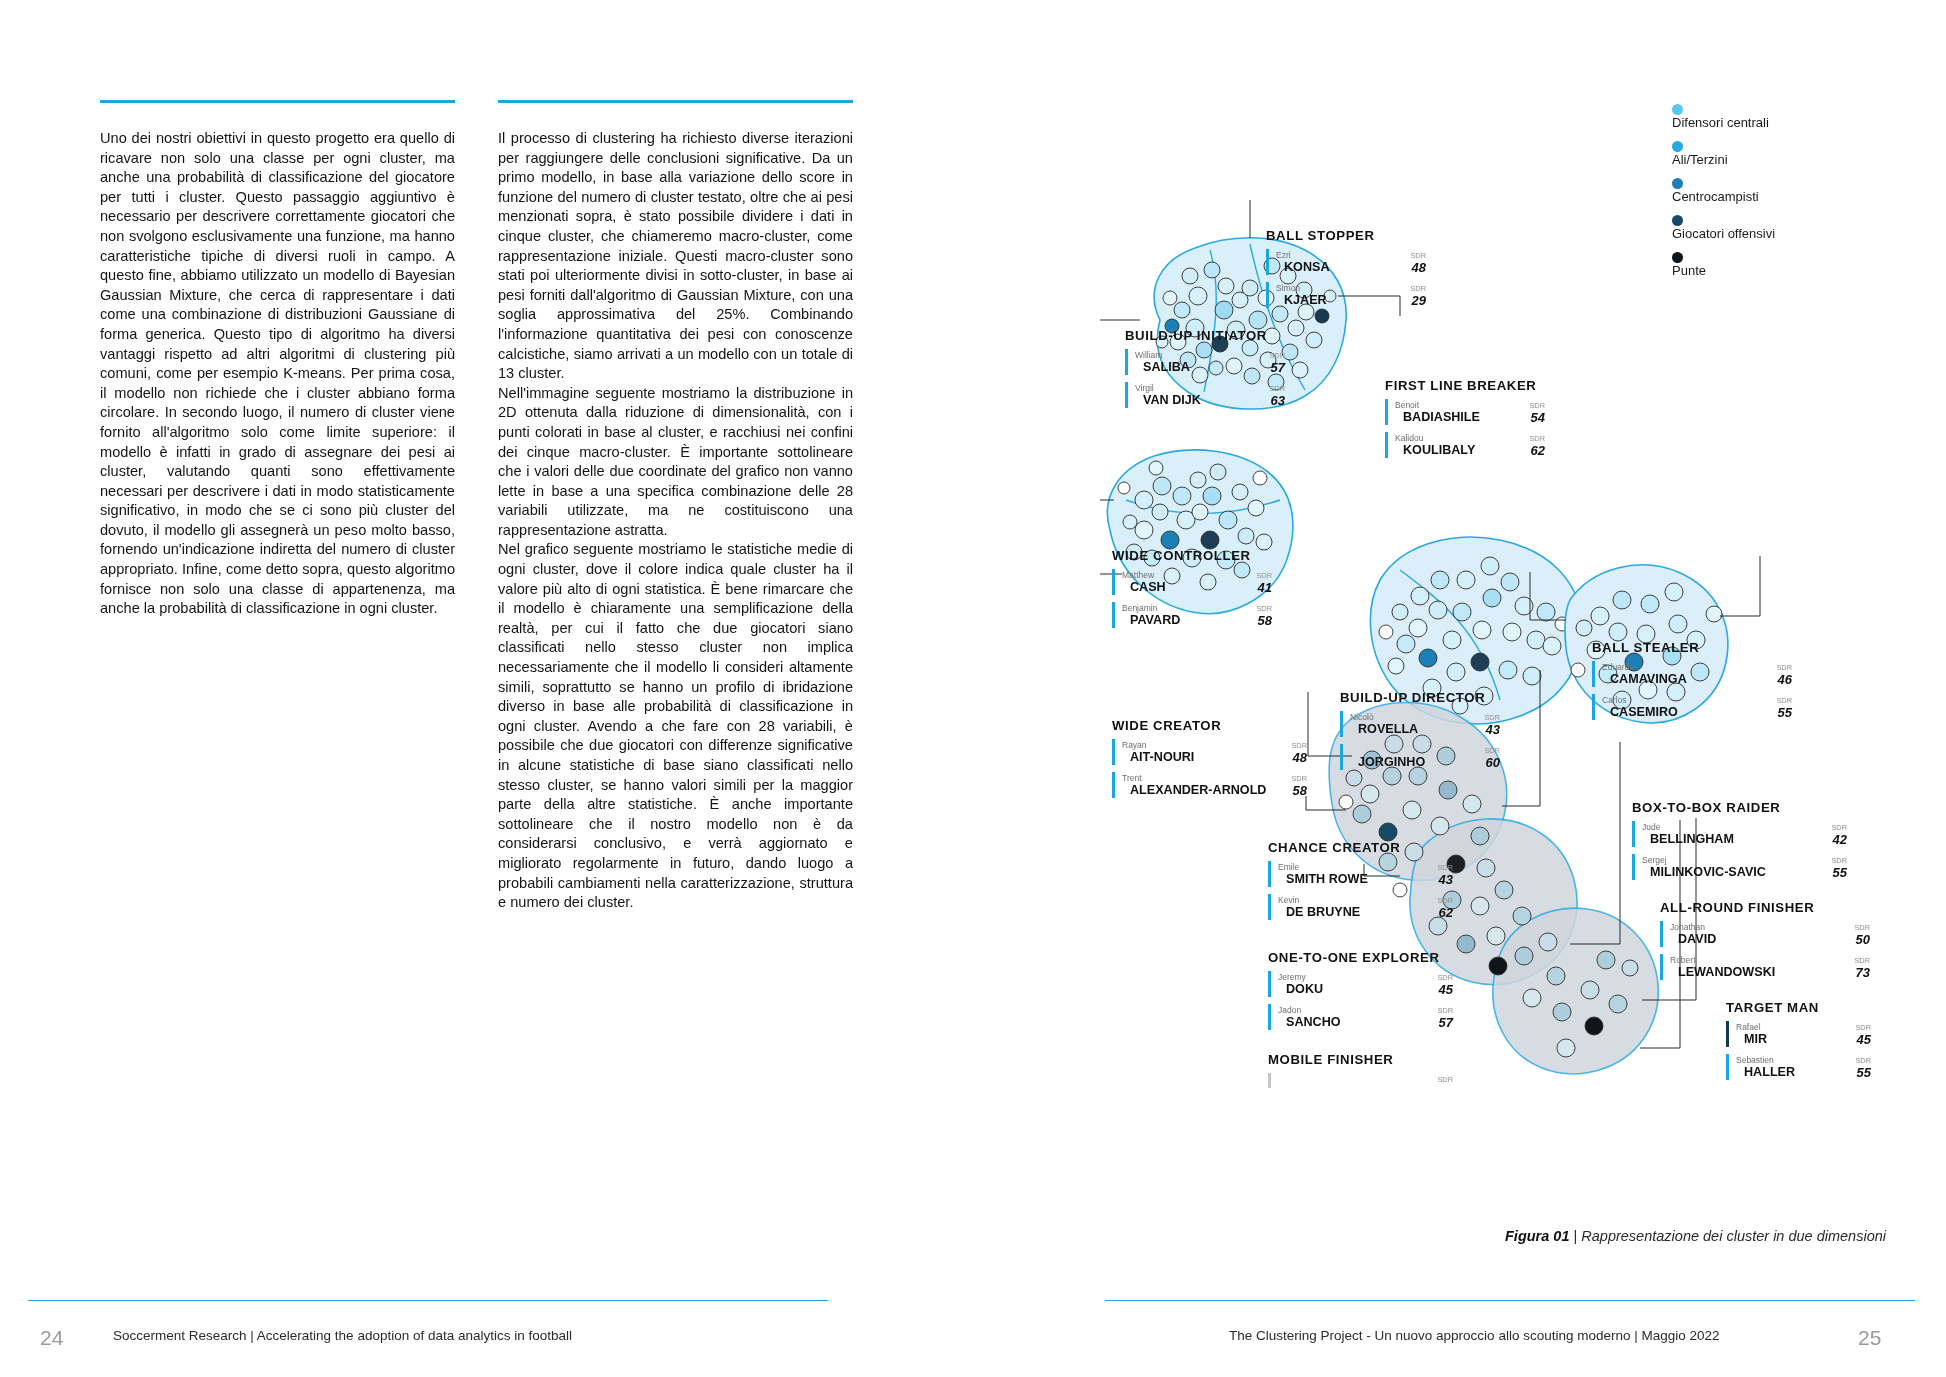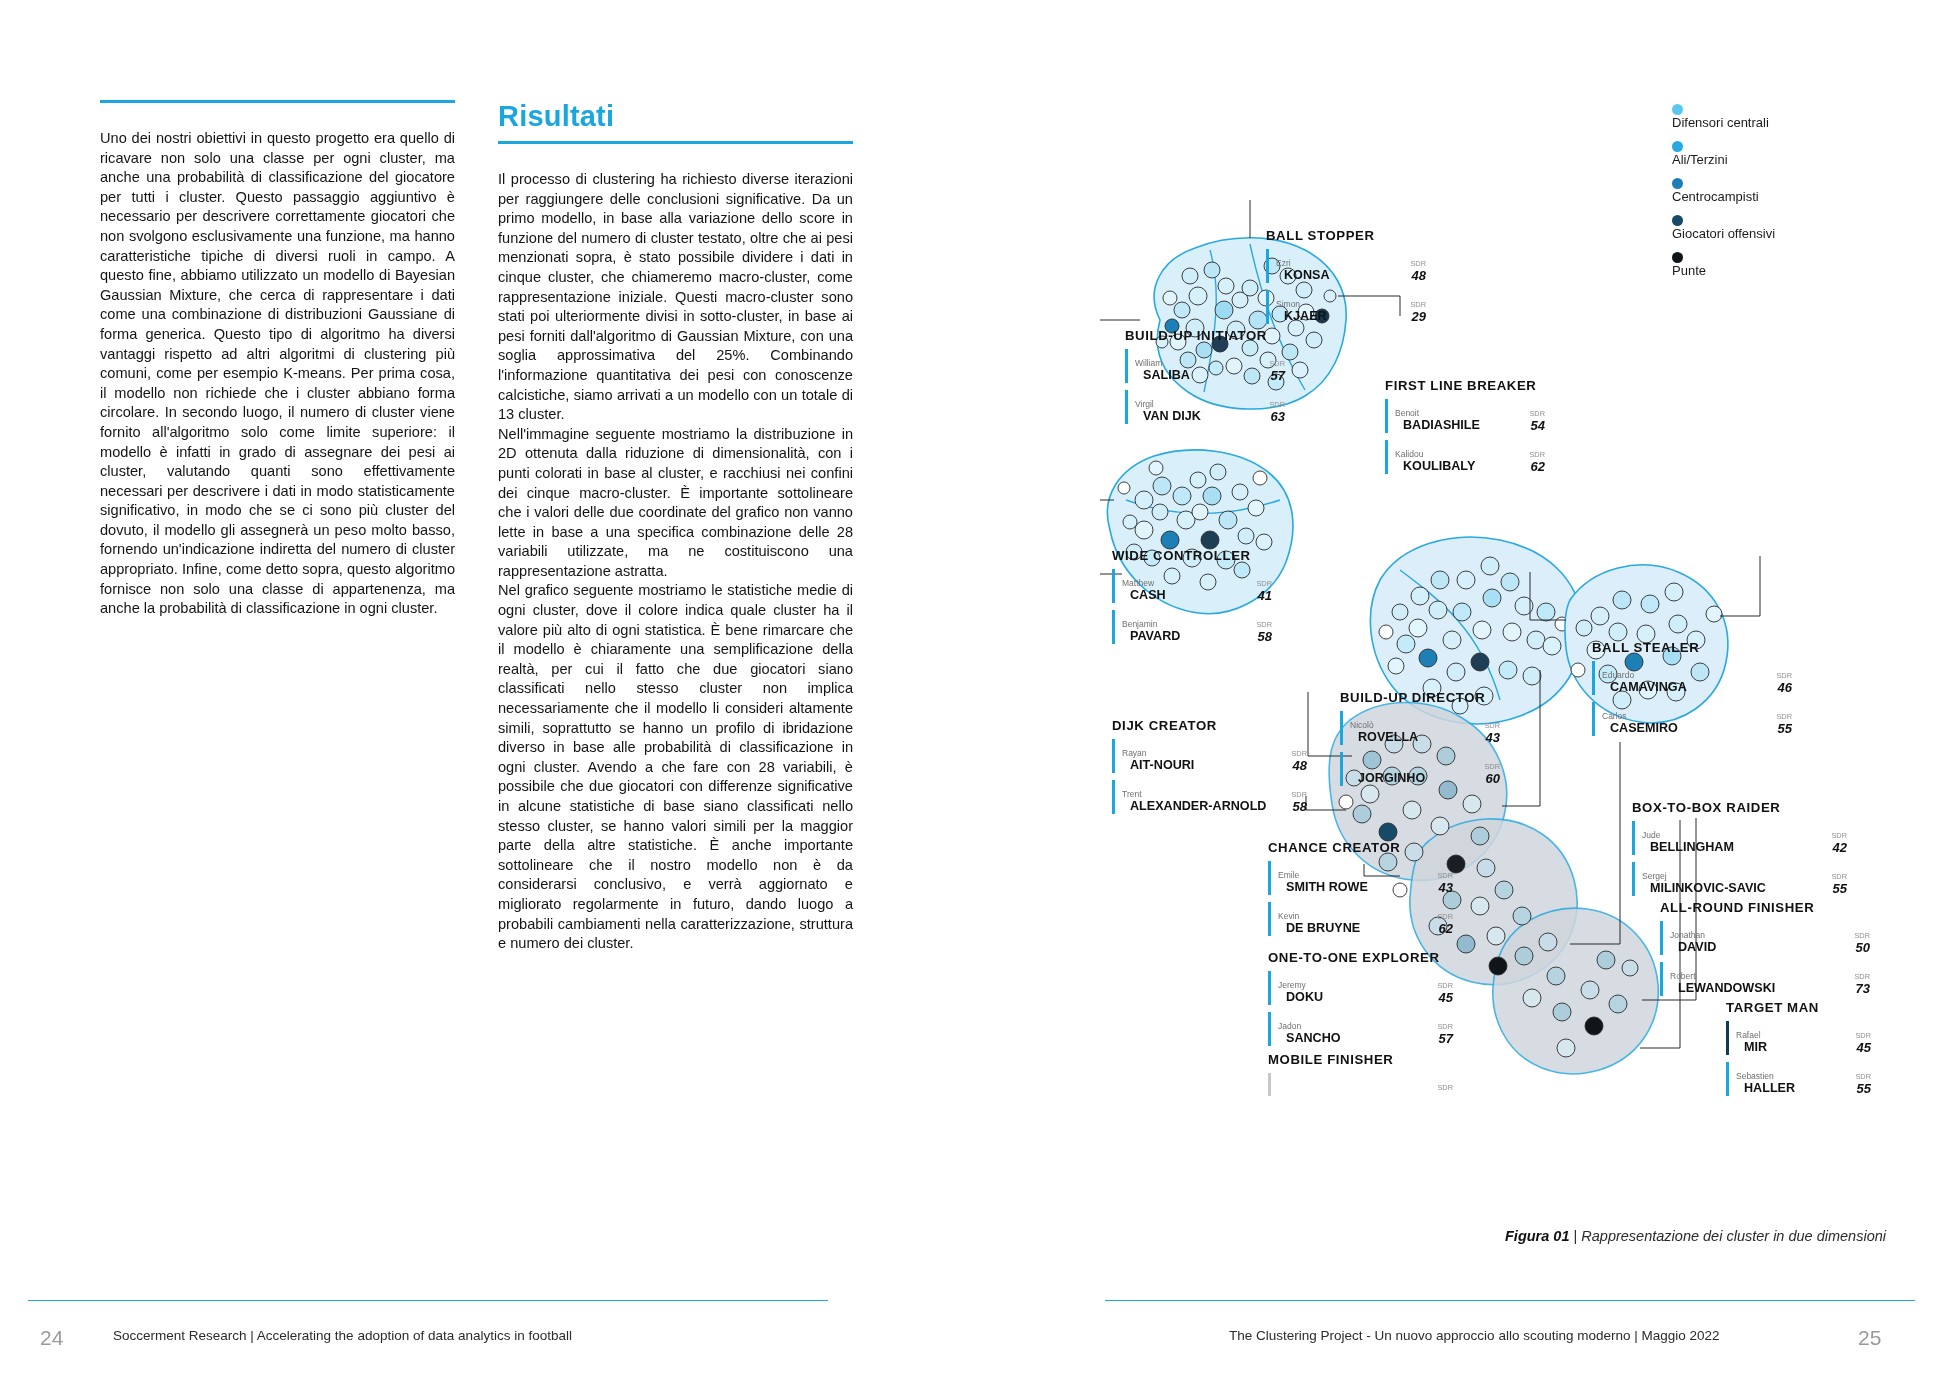--- a/index.html
+++ b/index.html
@@ -43,21 +43,21 @@
   .clabel{position:absolute;}
   .clabel .title{font-size:13.2px;font-weight:bold;letter-spacing:.6px;color:#111;white-space:nowrap;}
   .players{margin-top:6px;}
   .prow{
     display:flex;align-items:flex-end;border-left:3px solid #1aa7e0;
     padding:1px 0 2px 7px;margin-bottom:7px;min-width:150px;
   }
   .prow .names{flex:1 1 auto;line-height:11px;}
   .prow .fn{font-size:8.5px;color:#6f6f6f;display:block;}
   .prow .ln{font-size:12.6px;font-weight:bold;color:#111;display:block;margin-top:1px;padding-left:8px;}
-  .prow .stat{text-align:right;line-height:11px;margin-left:12px;margin-top:8px;}
+  .prow .stat{text-align:right;line-height:11px;margin-left:12px;}
   .prow .sk{font-size:7.4px;color:#8e8e8e;display:block;}
   .prow .sv{font-size:13px;font-style:italic;font-weight:bold;color:#111;display:block;margin-top:1px;}
   .prow.dark{border-left-color:#123b52;}
 
   
   .scatter{position:absolute;}
   .figcap{position:absolute;right:60px;top:1228px;font-size:14.5px;color:#2a2a2a;}
   .figcap b{color:#111;font-style:italic;}
   .figcap i{font-style:italic;}
 </style>
@@ -65,21 +65,20 @@
 <body>
 
 <div class="page">
 
   <div class="col col-left">
     <div class="rule"></div>
     <p class="body">Uno dei nostri obiettivi in questo progetto era quello di ricavare non solo una classe per ogni cluster, ma anche una probabilità di classificazione del giocatore per tutti i cluster. Questo passaggio aggiuntivo è necessario per descrivere correttamente giocatori che non svolgono esclusivamente una funzione, ma hanno caratteristiche tipiche di diversi ruoli in campo. A questo fine, abbiamo utilizzato un modello di Bayesian Gaussian Mixture, che cerca di rappresentare i dati come una combinazione di distribuzioni Gaussiane di forma generica. Questo tipo di algoritmo ha diversi vantaggi rispetto ad altri algoritmi di clustering più comuni, come per esempio K-means. Per prima cosa, il modello non richiede che i cluster abbiano forma circolare. In secondo luogo, il numero di cluster viene fornito all'algoritmo solo come limite superiore: il modello è infatti in grado di assegnare dei pesi ai cluster, valutando quanti sono effettivamente necessari per descrivere i dati in modo statisticamente significativo, in modo che se ci sono più cluster del dovuto, il modello gli assegnerà un peso molto basso, fornendo un'indicazione indiretta del numero di cluster appropriato. Infine, come detto sopra, questo algoritmo fornisce non solo una classe di appartenenza, ma anche la probabilità di classificazione in ogni cluster.</p>
   </div>
 
   <div class="col col-mid">
-    <h2 class="section-title">Risultati</h2>
     <div class="rule"></div>
     <p class="body">Il processo di clustering ha richiesto diverse iterazioni per raggiungere delle conclusioni significative. Da un primo modello, in base alla variazione dello score in funzione del numero di cluster testato, oltre che ai pesi menzionati sopra, è stato possibile dividere i dati in cinque cluster, che chiameremo macro-cluster, come rappresentazione iniziale. Questi macro-cluster sono stati poi ulteriormente divisi in sotto-cluster, in base ai pesi forniti dall'algoritmo di Gaussian Mixture, con una soglia approssimativa del 25%. Combinando l'informazione quantitativa dei pesi con conoscenze calcistiche, siamo arrivati a un modello con un totale di 13 cluster.</p>
     <p class="body">Nell'immagine seguente mostriamo la distribuzione in 2D ottenuta dalla riduzione di dimensionalità, con i punti colorati in base al cluster, e racchiusi nei confini dei cinque macro-cluster. È importante sottolineare che i valori delle due coordinate del grafico non vanno lette in base a una specifica combinazione delle 28 variabili utilizzate, ma ne costituiscono una rappresentazione astratta.</p>
     <p class="body">Nel grafico seguente mostriamo le statistiche medie di ogni cluster, dove il colore indica quale cluster ha il valore più alto di ogni statistica. È bene rimarcare che il modello è chiaramente una semplificazione della realtà, per cui il fatto che due giocatori siano classificati nello stesso cluster non implica necessariamente che il modello li consideri altamente simili, soprattutto se hanno un profilo di ibridazione diverso in base alle probabilità di classificazione in ogni cluster. Avendo a che fare con 28 variabili, è possibile che due giocatori con differenze significative in alcune statistiche di base siano classificati nello stesso cluster, se hanno valori simili per la maggior parte della altre statistiche. È anche importante sottolineare che il nostro modello non è da considerarsi conclusivo, e verrà aggiornato e migliorato regolarmente in futuro, dando luogo a probabili cambiamenti nella caratterizzazione, struttura e numero dei cluster.</p>
   </div>
 
   <div class="legend">
     <div class="legend-item">
       <span class="legend-dot" style="background:#59c8ee"></span>
       <span class="legend-label">Difensori centrali</span>
@@ -427,21 +426,21 @@
           </span>
         <span class="stat">
             <span class="sk">SDR</span>
             <span class="sv">58</span>
           </span>
       </div>
     </div>
   </div>
 
   <div class="clabel" style="left:1112px;top:718px;">
-    <div class="title">DIJK CREATOR</div>
+    <div class="title">WIDE CREATOR</div>
     <div class="players">
       <div class="prow" style="min-width:185px">
         <span class="names">
             <span class="fn">Rayan</span>
             <span class="ln">AIT-NOURI</span>
           </span>
         <span class="stat">
             <span class="sk">SDR</span>
             <span class="sv">48</span>
           </span>

